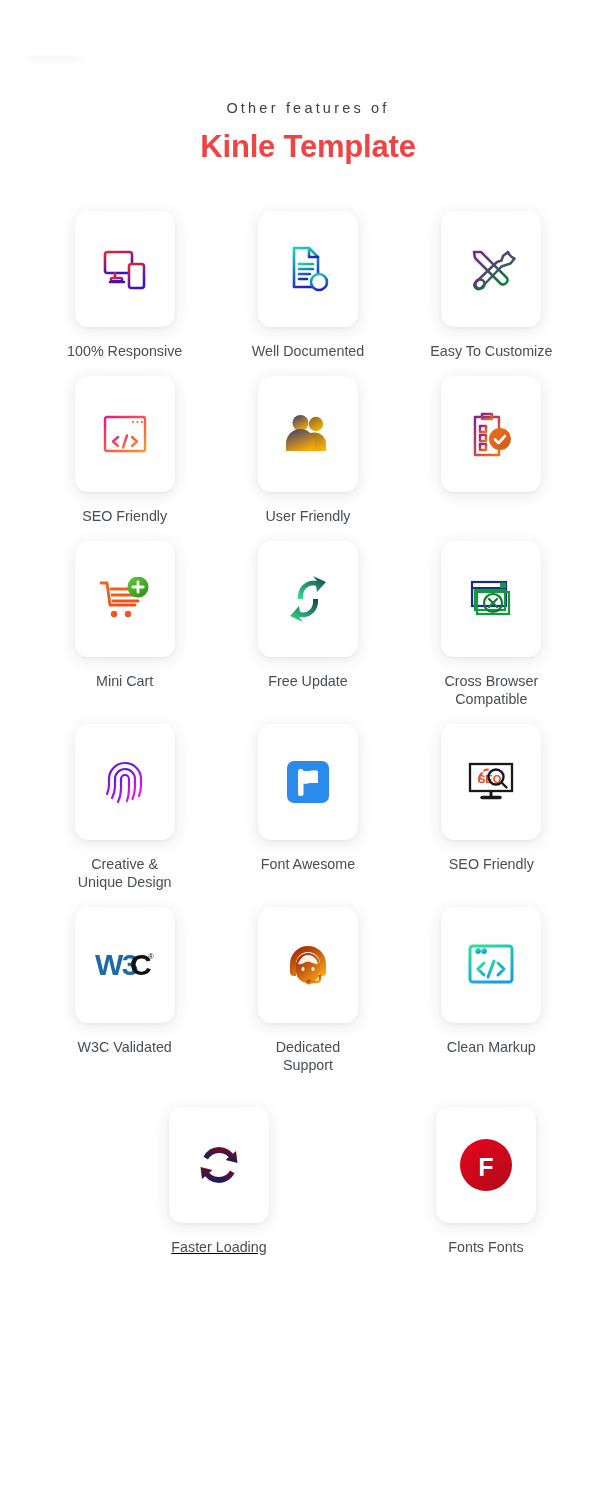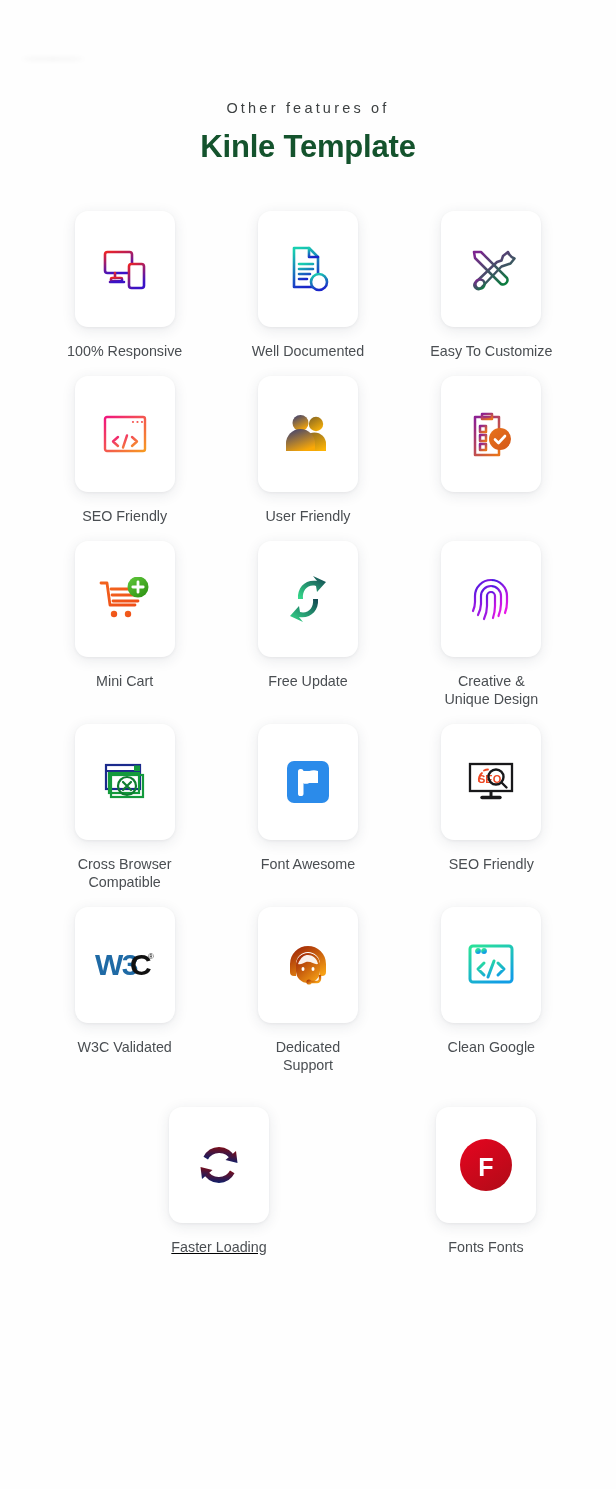--- a/index.html
+++ b/index.html
@@ -32,21 +32,21 @@
     font-size: 14.5px;
     letter-spacing: 3.2px;
     color: #3d4142;
     font-weight: 400;
   }
   .headline {
     margin-top: 13px;
     font-size: 31px;
     font-weight: 700;
     letter-spacing: -0.2px;
-    color: #14532d;
+    color: #ef4444;
   }
   
   .grid {
     margin: 0 auto;
     padding-top: 46px;
     width: 534px;
     display: grid;
     grid-template-columns: repeat(3, 1fr);
     row-gap: 33px;
     gap: 16px;
@@ -295,65 +295,65 @@
           </g>
         </svg>
           </span>
       </div>
       <div class="label">Free Update</div>
     </div>
 
     <div class="cell">
       <div class="card">
         <span>
-        <svg width="48" height="54" viewBox="0 0 48 54">
-          <defs>
-                <linearGradient id="g9" x1="0.1" y1="0" x2="0.9" y2="1">
-            <stop offset="0" stop-color="#3b1ae0"></stop>
-                  <stop offset="1" stop-color="#ec17e6"></stop>
-                </linearGradient>
-              </defs>
-          <g fill="none" stroke="url(#g9)" stroke-width="2.2" stroke-linecap="round">
-            <path d="M24 8 a16 16 0 0 1 16 16 v6 a30 30 0 0 1 -2 11"></path>
-            <path d="M24 14 a10 10 0 0 1 10 10 v8 a34 34 0 0 1 -2.5 12"></path>
-            <path d="M24 20 a4 4 0 0 1 4 4 v10 a38 38 0 0 1 -2 12"></path>
-            <path d="M24 20 a4 4 0 0 0 -4 4 v10 a30 30 0 0 1 -3 13"></path>
-            <path d="M24 14 a10 10 0 0 0 -10 10 v8 a26 26 0 0 1 -3 11"></path>
-            <path d="M24 8 a16 16 0 0 0 -16 16 v6 a22 22 0 0 1 -2 9"></path>
-          </g>
-        </svg>
-          </span>
-      </div>
-      <div class="label">Creative &amp;
-Unique Design</div>
-    </div>
-
-    <div class="cell">
-      <div class="card">
-        <span>
         <svg width="48" height="42" viewBox="0 0 48 42">
           <g fill="none" stroke-width="2.2">
             <rect x="5" y="4" width="34" height="24" stroke="#1b2a8c"></rect>
             <path d="M5 10 h34" stroke="#1b2a8c"></path>
             <rect x="33" y="4.5" width="6" height="5.5" fill="#139a3c" stroke="none"></rect>
             <rect x="8" y="12" width="30" height="20" stroke="#139a3c"></rect>
             <rect x="10" y="14" width="32" height="22" stroke="#139a3c"></rect>
             <circle cx="26" cy="25" r="9" stroke="#0e7d30"></circle>
             <path d="M22 21 l8 8 M30 21 l-8 8" stroke="#0e7d30" stroke-linecap="round"></path>
           </g>
         </svg>
           </span>
       </div>
       <div class="label">Cross Browser
 Compatible</div>
     </div>
 
     <div class="cell">
       <div class="card">
         <span>
+        <svg width="48" height="54" viewBox="0 0 48 54">
+          <defs>
+                <linearGradient id="g9" x1="0.1" y1="0" x2="0.9" y2="1">
+            <stop offset="0" stop-color="#3b1ae0"></stop>
+                  <stop offset="1" stop-color="#ec17e6"></stop>
+                </linearGradient>
+              </defs>
+          <g fill="none" stroke="url(#g9)" stroke-width="2.2" stroke-linecap="round">
+            <path d="M24 8 a16 16 0 0 1 16 16 v6 a30 30 0 0 1 -2 11"></path>
+            <path d="M24 14 a10 10 0 0 1 10 10 v8 a34 34 0 0 1 -2.5 12"></path>
+            <path d="M24 20 a4 4 0 0 1 4 4 v10 a38 38 0 0 1 -2 12"></path>
+            <path d="M24 20 a4 4 0 0 0 -4 4 v10 a30 30 0 0 1 -3 13"></path>
+            <path d="M24 14 a10 10 0 0 0 -10 10 v8 a26 26 0 0 1 -3 11"></path>
+            <path d="M24 8 a16 16 0 0 0 -16 16 v6 a22 22 0 0 1 -2 9"></path>
+          </g>
+        </svg>
+          </span>
+      </div>
+      <div class="label">Creative &amp;
+Unique Design</div>
+    </div>
+
+    <div class="cell">
+      <div class="card">
+        <span>
         <svg width="46" height="46" viewBox="0 0 46 46">
           <rect x="2" y="2" width="42" height="42" rx="7" fill="#2b8bea"></rect>
           <g fill="#ffffff">
             <rect x="13" y="10" width="5.5" height="27" rx="2.6"></rect>
             <path d="M18 12 h15 v12 H18 Z"></path>
             <path d="M18 12 c4 3 8 -3 15 0 v12 c-7 -3 -11 3 -15 0 Z"></path>
           </g>
         </svg>
           </span>
       </div>
@@ -438,21 +438,21 @@
           <g fill="none" stroke="url(#g15)" stroke-width="3" stroke-linejoin="round" stroke-linecap="round">
             <rect x="4" y="4" width="42" height="36" rx="3"></rect>
             <path d="M4 14 h42"></path>
             <circle cx="12" cy="9" r="1.4" fill="url(#g15)"></circle>
             <circle cx="18" cy="9" r="1.4" fill="url(#g15)"></circle>
             <path d="M18 21 l-6 6 6 6 M32 21 l6 6 -6 6 M28 19 l-6 16"></path>
           </g>
         </svg>
           </span>
       </div>
-      <div class="label">Clean Google</div>
+      <div class="label">Clean Markup</div>
     </div>
   </div>
 
   <div class="row-last">
 
     <div class="cell">
       <div class="card">
         <span>
         <svg width="48" height="48" viewBox="0 0 48 48">
           <defs>

